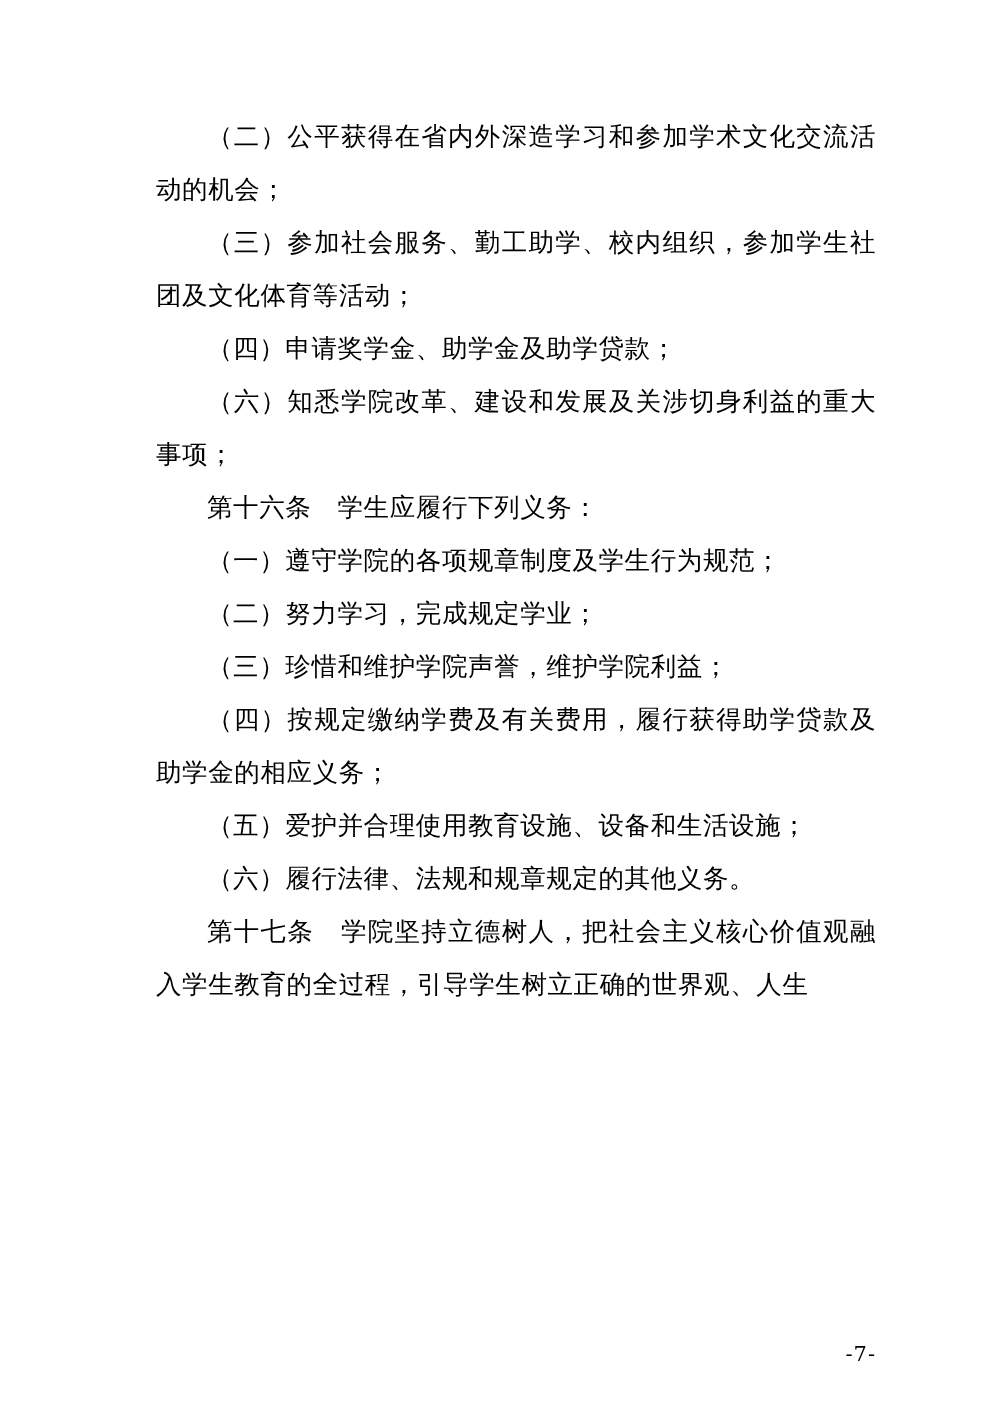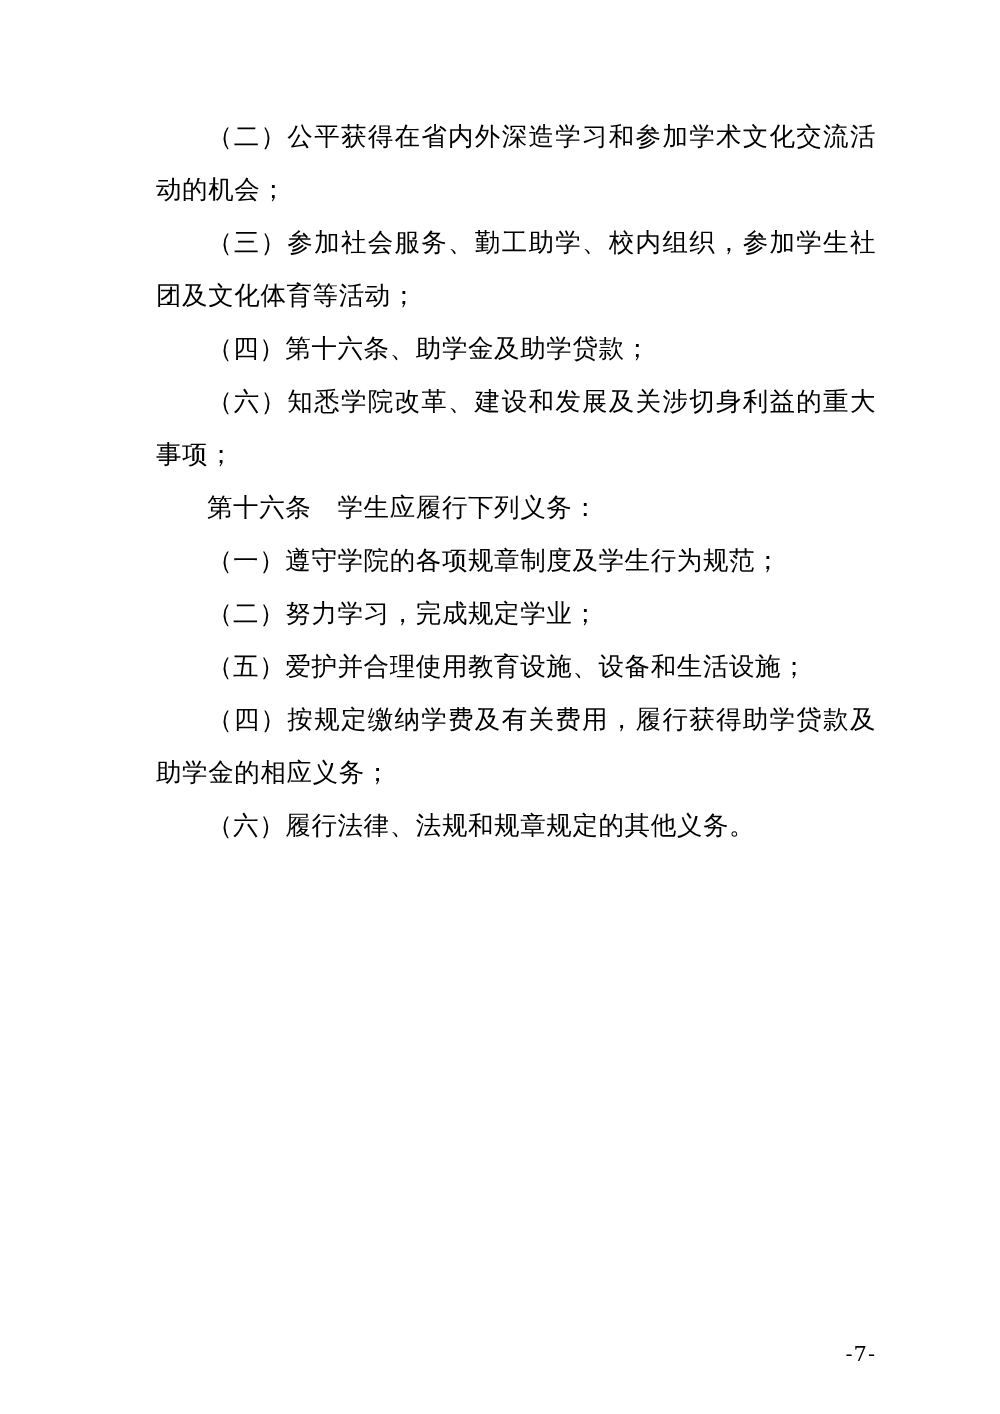--- a/index.html
+++ b/index.html
@@ -44,23 +44,25 @@
     letter-spacing: 1px;
   }
 </style>
 </head>
 <body>
 
 <div class="page">
   <div class="body-text">
     <p class="para">（二）公平获得在省内外深造学习和参加学术文化交流活动的机会；</p>
     <p class="para">（三）参加社会服务、勤工助学、校内组织，参加学生社团及文化体育等活动；</p>
-    <p class="para">（四）第十六条、助学金及助学贷款；</p>
+    <p class="para">（四）申请奖学金、助学金及助学贷款；</p>
     <p class="para">（六）知悉学院改革、建设和发展及关涉切身利益的重大事项；</p>
     <p class="para">第十六条　学生应履行下列义务：</p>
     <p class="para">（一）遵守学院的各项规章制度及学生行为规范；</p>
     <p class="para">（二）努力学习，完成规定学业；</p>
+    <p class="para">（三）珍惜和维护学院声誉，维护学院利益；</p>
+    <p class="para">（四）按规定缴纳学费及有关费用，履行获得助学贷款及助学金的相应义务；</p>
     <p class="para">（五）爱护并合理使用教育设施、设备和生活设施；</p>
-    <p class="para">（四）按规定缴纳学费及有关费用，履行获得助学贷款及助学金的相应义务；</p>
     <p class="para">（六）履行法律、法规和规章规定的其他义务。</p>
+    <p class="para">第十七条　学院坚持立德树人，把社会主义核心价值观融入学生教育的全过程，引导学生树立正确的世界观、人生</p>
   </div>
   <div class="page-number">-7-</div>
 </div>
 
 </body></html>

